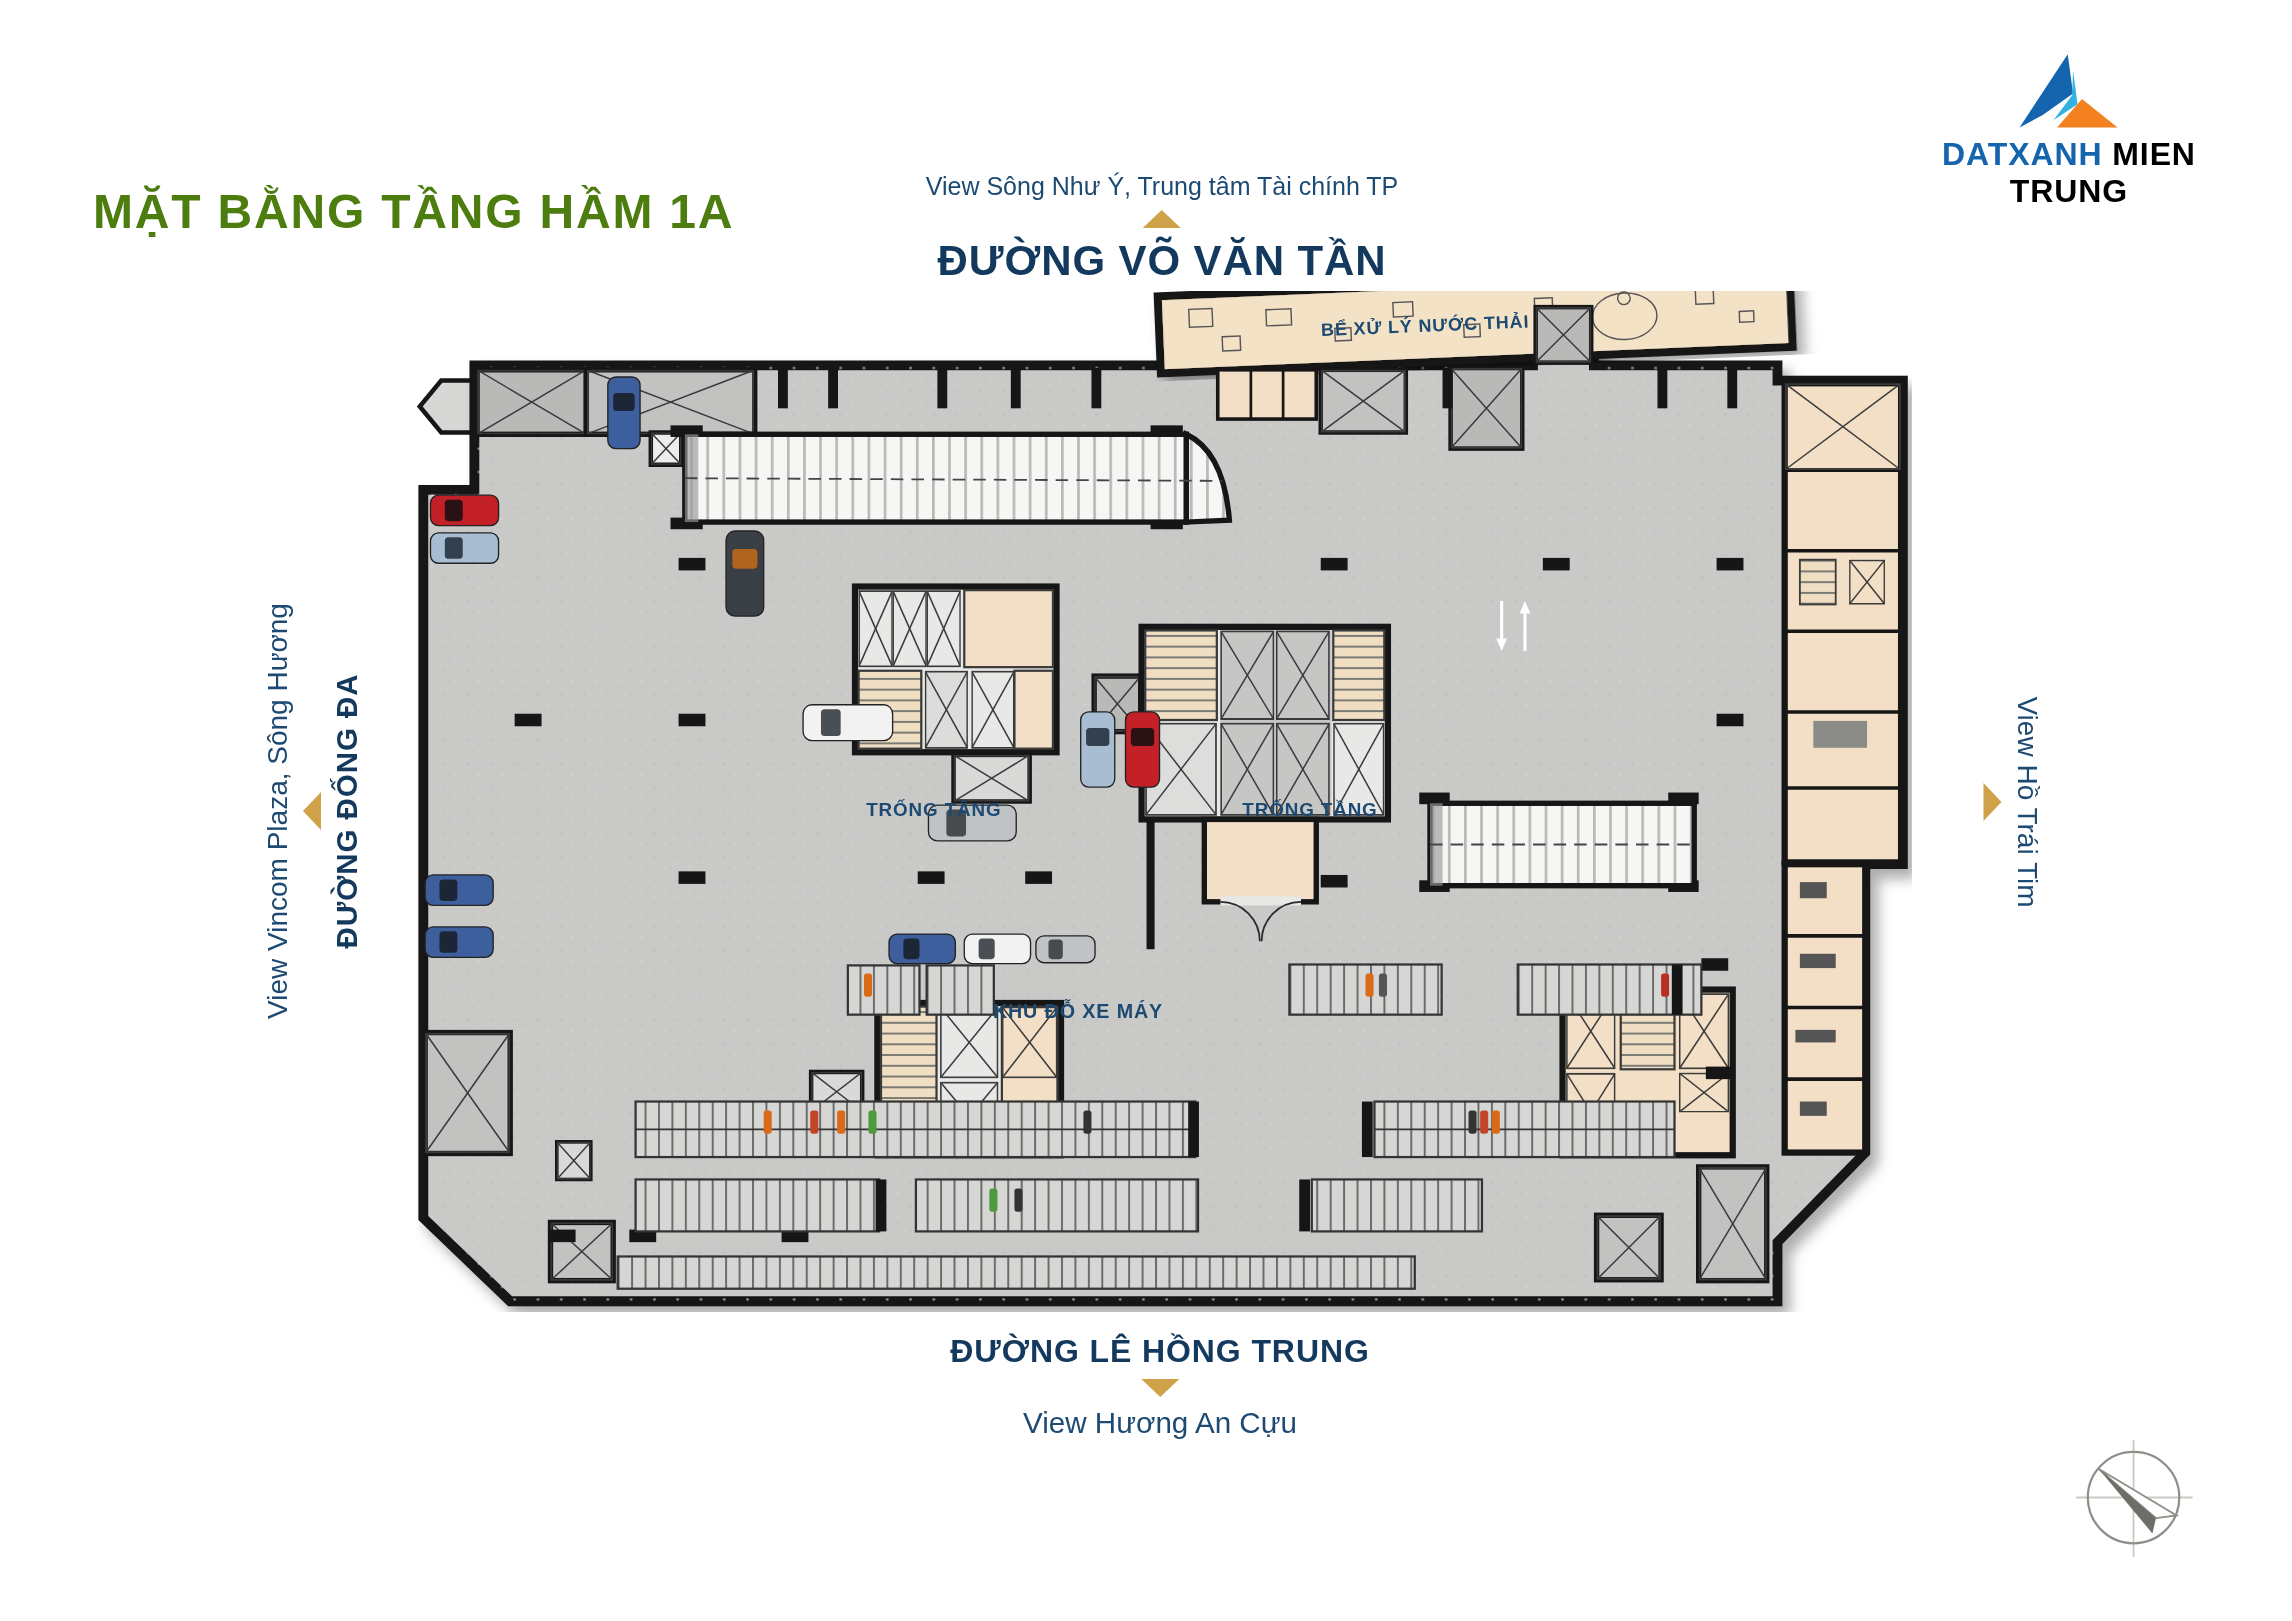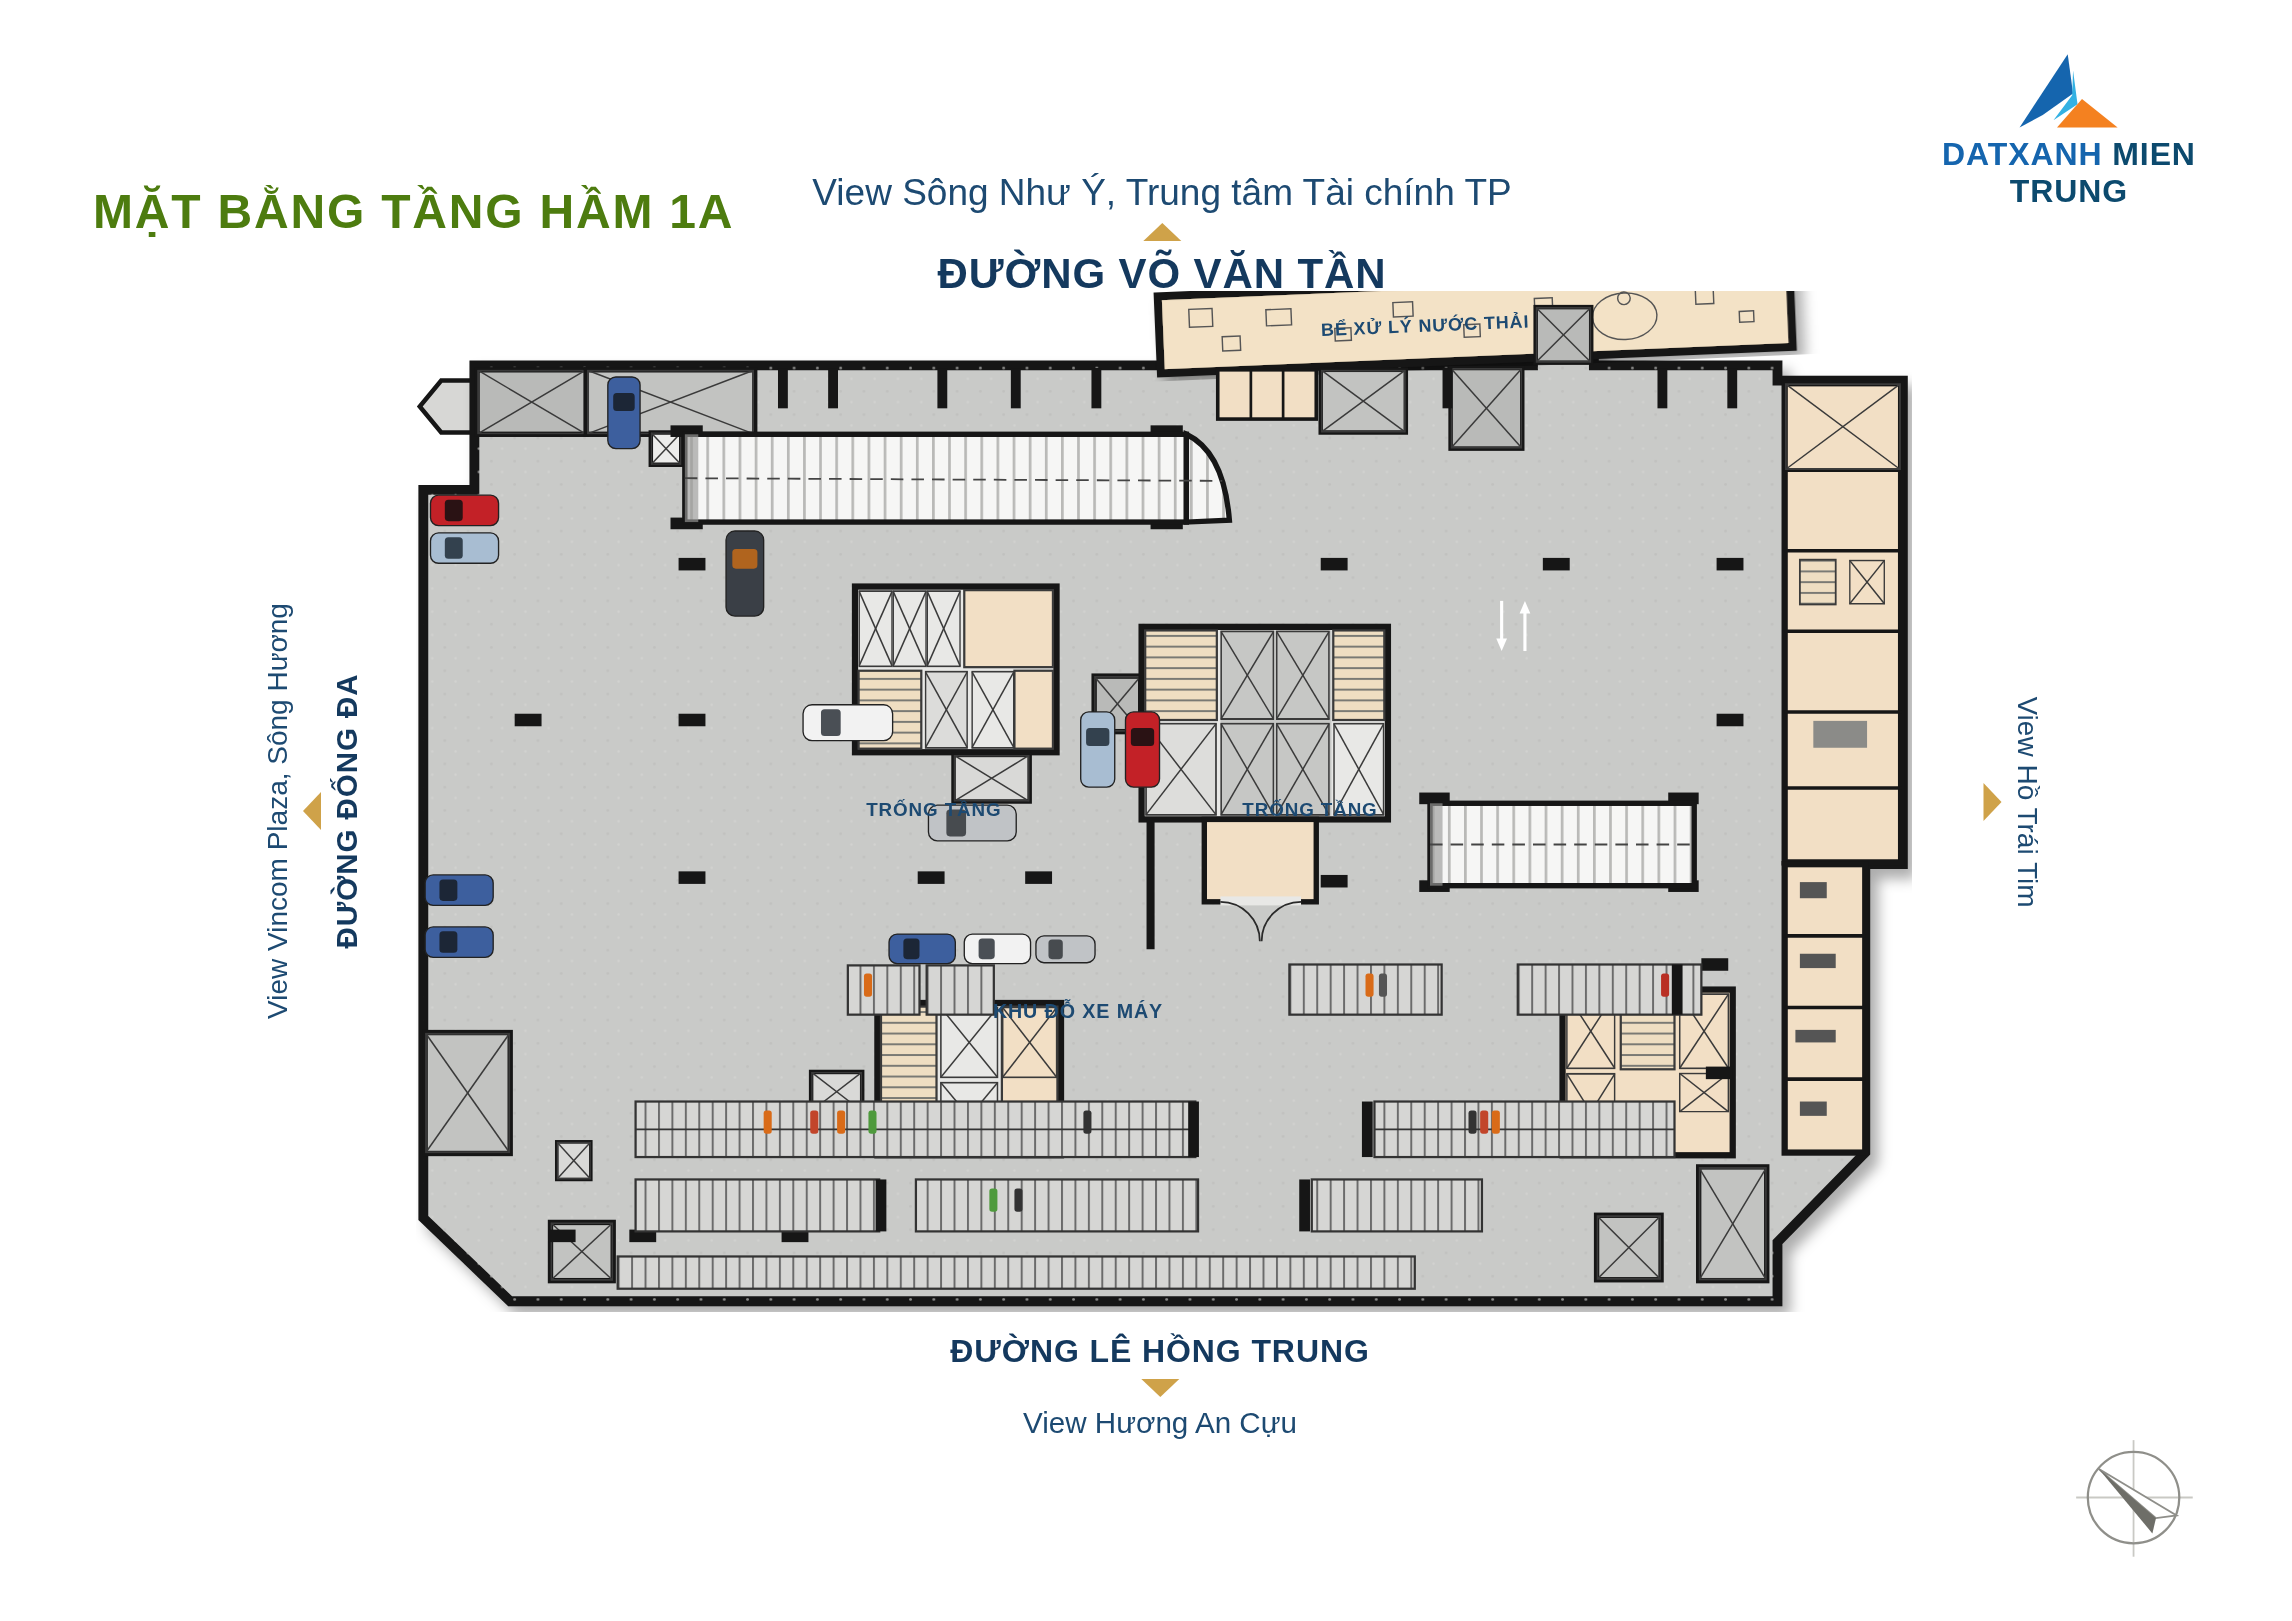--- a/index.html
+++ b/index.html
@@ -8,22 +8,22 @@
   .stage{position:absolute;inset:0;background:#ffffff;}
 
   
   .brand{position:absolute;left:100px;top:36px;display:flex;align-items:center;gap:23px;}
   .brand-text{color:#27497a;font-weight:bold;font-size:38px;letter-spacing:5.4px;}
   .page-title{position:absolute;left:93px;top:184px;color:#4d7c0f;font-weight:bold;
               font-size:48px;letter-spacing:1.8px;}
 
   .dev-logo{position:absolute;left:1899px;top:49px;width:340px;text-align:center;}
   .dev-logo-text{font-size:32px;font-weight:bold;letter-spacing:0.9px;margin-top:5.4px;}
-  .dev-blue{color:#1565ae;} .dev-orange{color:#0c4a6e;text-align:center;}
-  .view-text{font-size:37px;color:#1d4a72;}
+  .dev-blue{color:#1565ae;} .dev-orange{color:#000000;text-align:center;}
+  .view-text{font-size:25px;color:#1d4a72;}
   .street-text{font-size:42px;font-weight:bold;color:#14395e;letter-spacing:0.9px;}
   .band-col{display:flex;flex-direction:column;align-items:center;gap:9px;white-space:nowrap;}
   .tri{width:0;height:0;border-left:19px solid transparent;border-right:19px solid transparent;}
   .tri-up{border-bottom:18px solid #cfa249;}
   .tri-down{border-top:18px solid #cfa249;}
 
   .band-top{position:absolute;left:1162px;top:172px;transform:translate(-50%,0);}
   .band-bottom{position:absolute;left:1160px;top:1333px;transform:translate(-50%,0);}
   .band-left{position:absolute;left:313px;top:811px;width:0;height:0;}
   .band-left .band-col{transform:translate(-50%,-50%) rotate(-90deg);}

